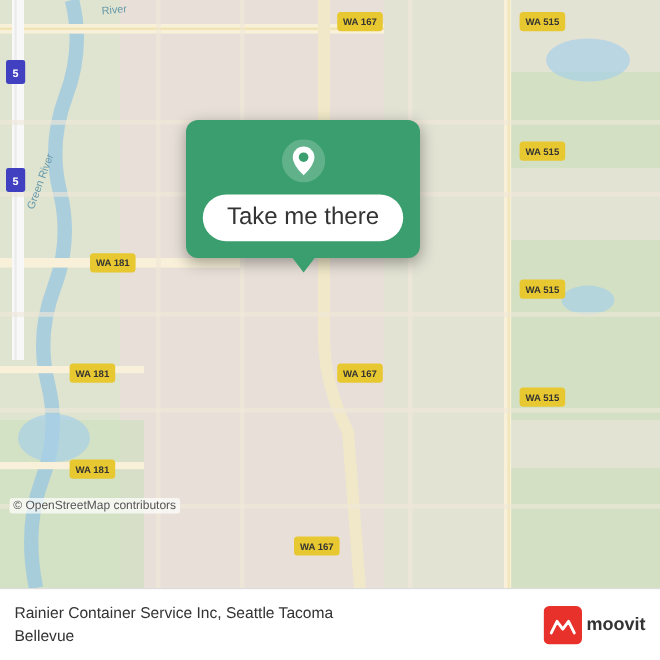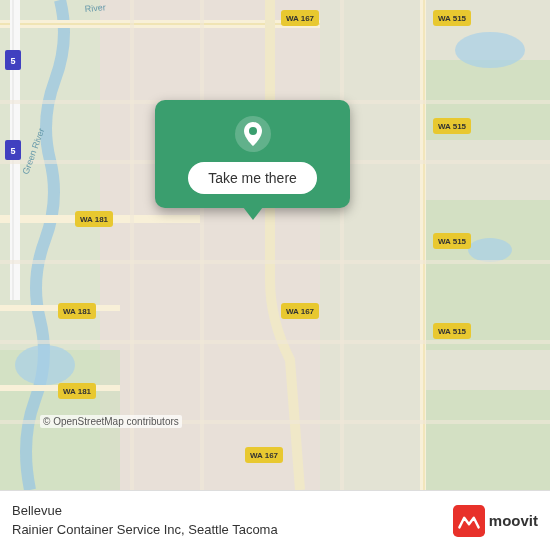--- a/index.html
+++ b/index.html
@@ -53,21 +53,20 @@
 
     #copyright {
       position: absolute;
       bottom: 62px;
       left: 8px;
       font-size: 10px;
       color: #555;
       background: rgba(255,255,255,0.7);
       padding: 1px 3px;
       border-radius: 2px;
-      margin-left: 32px;
     }
 
     
     #popup-card {
       position: absolute;
       top: 100px;
       left: 155px;
       width: 195px;
       background: #3a9e6e;
       border-radius: 10px;
@@ -97,21 +96,21 @@
       height: 36px;
       margin-bottom: 10px;
     }
 
     #take-me-there-btn {
       background: white;
       color: #333;
       border: none;
       border-radius: 20px;
       padding: 8px 20px;
-      font-size: 14px;
+      font-size: 20px;
       font-weight: 500;
       cursor: pointer;
       white-space: nowrap;
     }
   </style>
 </head>
 <body>
 
 <div id="map-container">
   <svg class="map-bg" viewBox="0 0 550 490" xmlns="http://www.w3.org/2000/svg">
@@ -205,22 +204,22 @@
       <circle cx="18" cy="15" r="4" fill="#3a9e6e"></circle>
     </svg>
     <button id="take-me-there-btn">Take me there</button>
   </div>
 
   <div id="copyright">© OpenStreetMap contributors</div>
 </div>
 
 <div id="info-bar">
   <div id="location-text">
+    <div>Rainier Container Service Inc, Seattle Tacoma</div>
     <div>Bellevue</div>
-    <div>Rainier Container Service Inc, Seattle Tacoma</div>
   </div>
   <div id="moovit-logo">
     <svg class="moovit-icon" viewBox="0 0 40 40" xmlns="http://www.w3.org/2000/svg">
       <rect width="40" height="40" rx="6" fill="#e8312a"></rect>
       <path d="M8 28 L14 16 L20 24 L26 16 L32 28" fill="none" stroke="white" stroke-width="3" stroke-linecap="round" stroke-linejoin="round"></path>
     </svg>
     <span style="font-size:15px;font-weight:bold;color:#333;">moovit</span>
   </div>
 </div>
 

